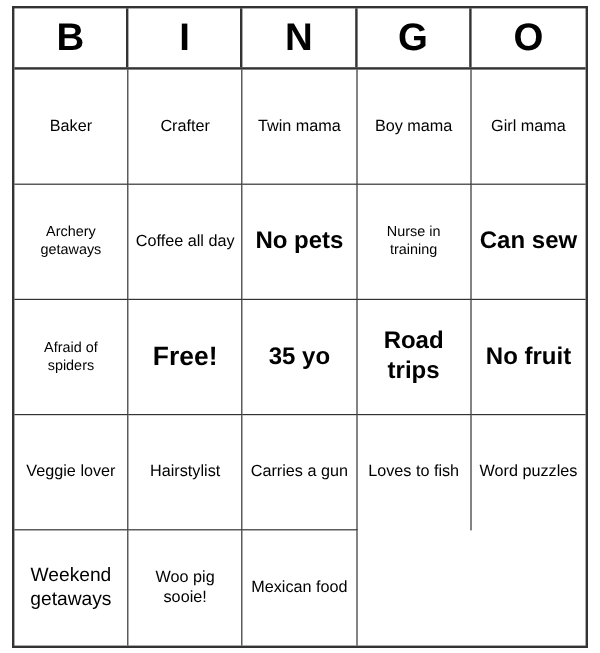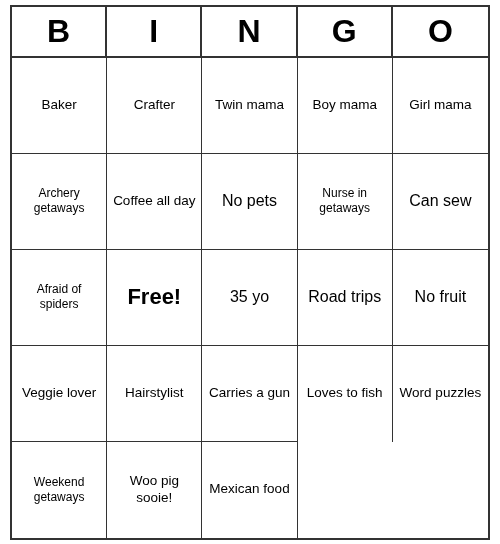--- a/index.html
+++ b/index.html
@@ -48,22 +48,22 @@
       line-height: 1.25;
       word-break: break-word;
     }
     .bingo-cell:nth-child(5n) {
       border-right: none;
     }
     .bingo-cell:nth-last-child(-n+5) {
       border-bottom: none;
     }
     .bingo-cell.large-text {
-      font-size: 16px;
-      font-weight: normal;
+      font-size: 20px;
+      font-weight: bold;
       text-align: center;
     }
     .bingo-cell.free {
       font-size: 22px;
       font-weight: bold;
     }
   </style>
 </head>
 <body>
 
@@ -77,29 +77,29 @@
     </div>
   <div class="bingo-grid">
   <div class="bingo-cell">Baker</div>
       <div class="bingo-cell">Crafter</div>
       <div class="bingo-cell">Twin mama</div>
       <div class="bingo-cell">Boy mama</div>
       <div class="bingo-cell">Girl mama</div>
       <div class="bingo-cell" style="font-size: 12px;">Archery getaways</div>
       <div class="bingo-cell">Coffee all day</div>
       <div class="bingo-cell large-text">No pets</div>
-      <div class="bingo-cell" style="font-size: 12px;">Nurse in getaways</div>
+      <div class="bingo-cell" style="font-size: 12px;">Nurse in training</div>
       <div class="bingo-cell large-text">Can sew</div>
       <div class="bingo-cell" style="font-size: 12px;">Afraid of spiders</div>
       <div class="bingo-cell free">Free!</div>
       <div class="bingo-cell large-text">35 yo</div>
       <div class="bingo-cell large-text">Road trips</div>
       <div class="bingo-cell large-text">No fruit</div>
       <div class="bingo-cell">Veggie lover</div>
       <div class="bingo-cell">Hairstylist</div>
       <div class="bingo-cell">Carries a gun</div>
       <div class="bingo-cell">Loves to fish</div>
       <div class="bingo-cell">Word puzzles</div>
-      <div class="bingo-cell" style="font-size: 12px;">Weekend getaways</div>
+      <div class="bingo-cell" style="font-size: 16px;">Weekend getaways</div>
       <div class="bingo-cell">Woo pig sooie!</div>
       <div class="bingo-cell">Mexican food</div>
     </div>
 </div>
 
 </body></html>

